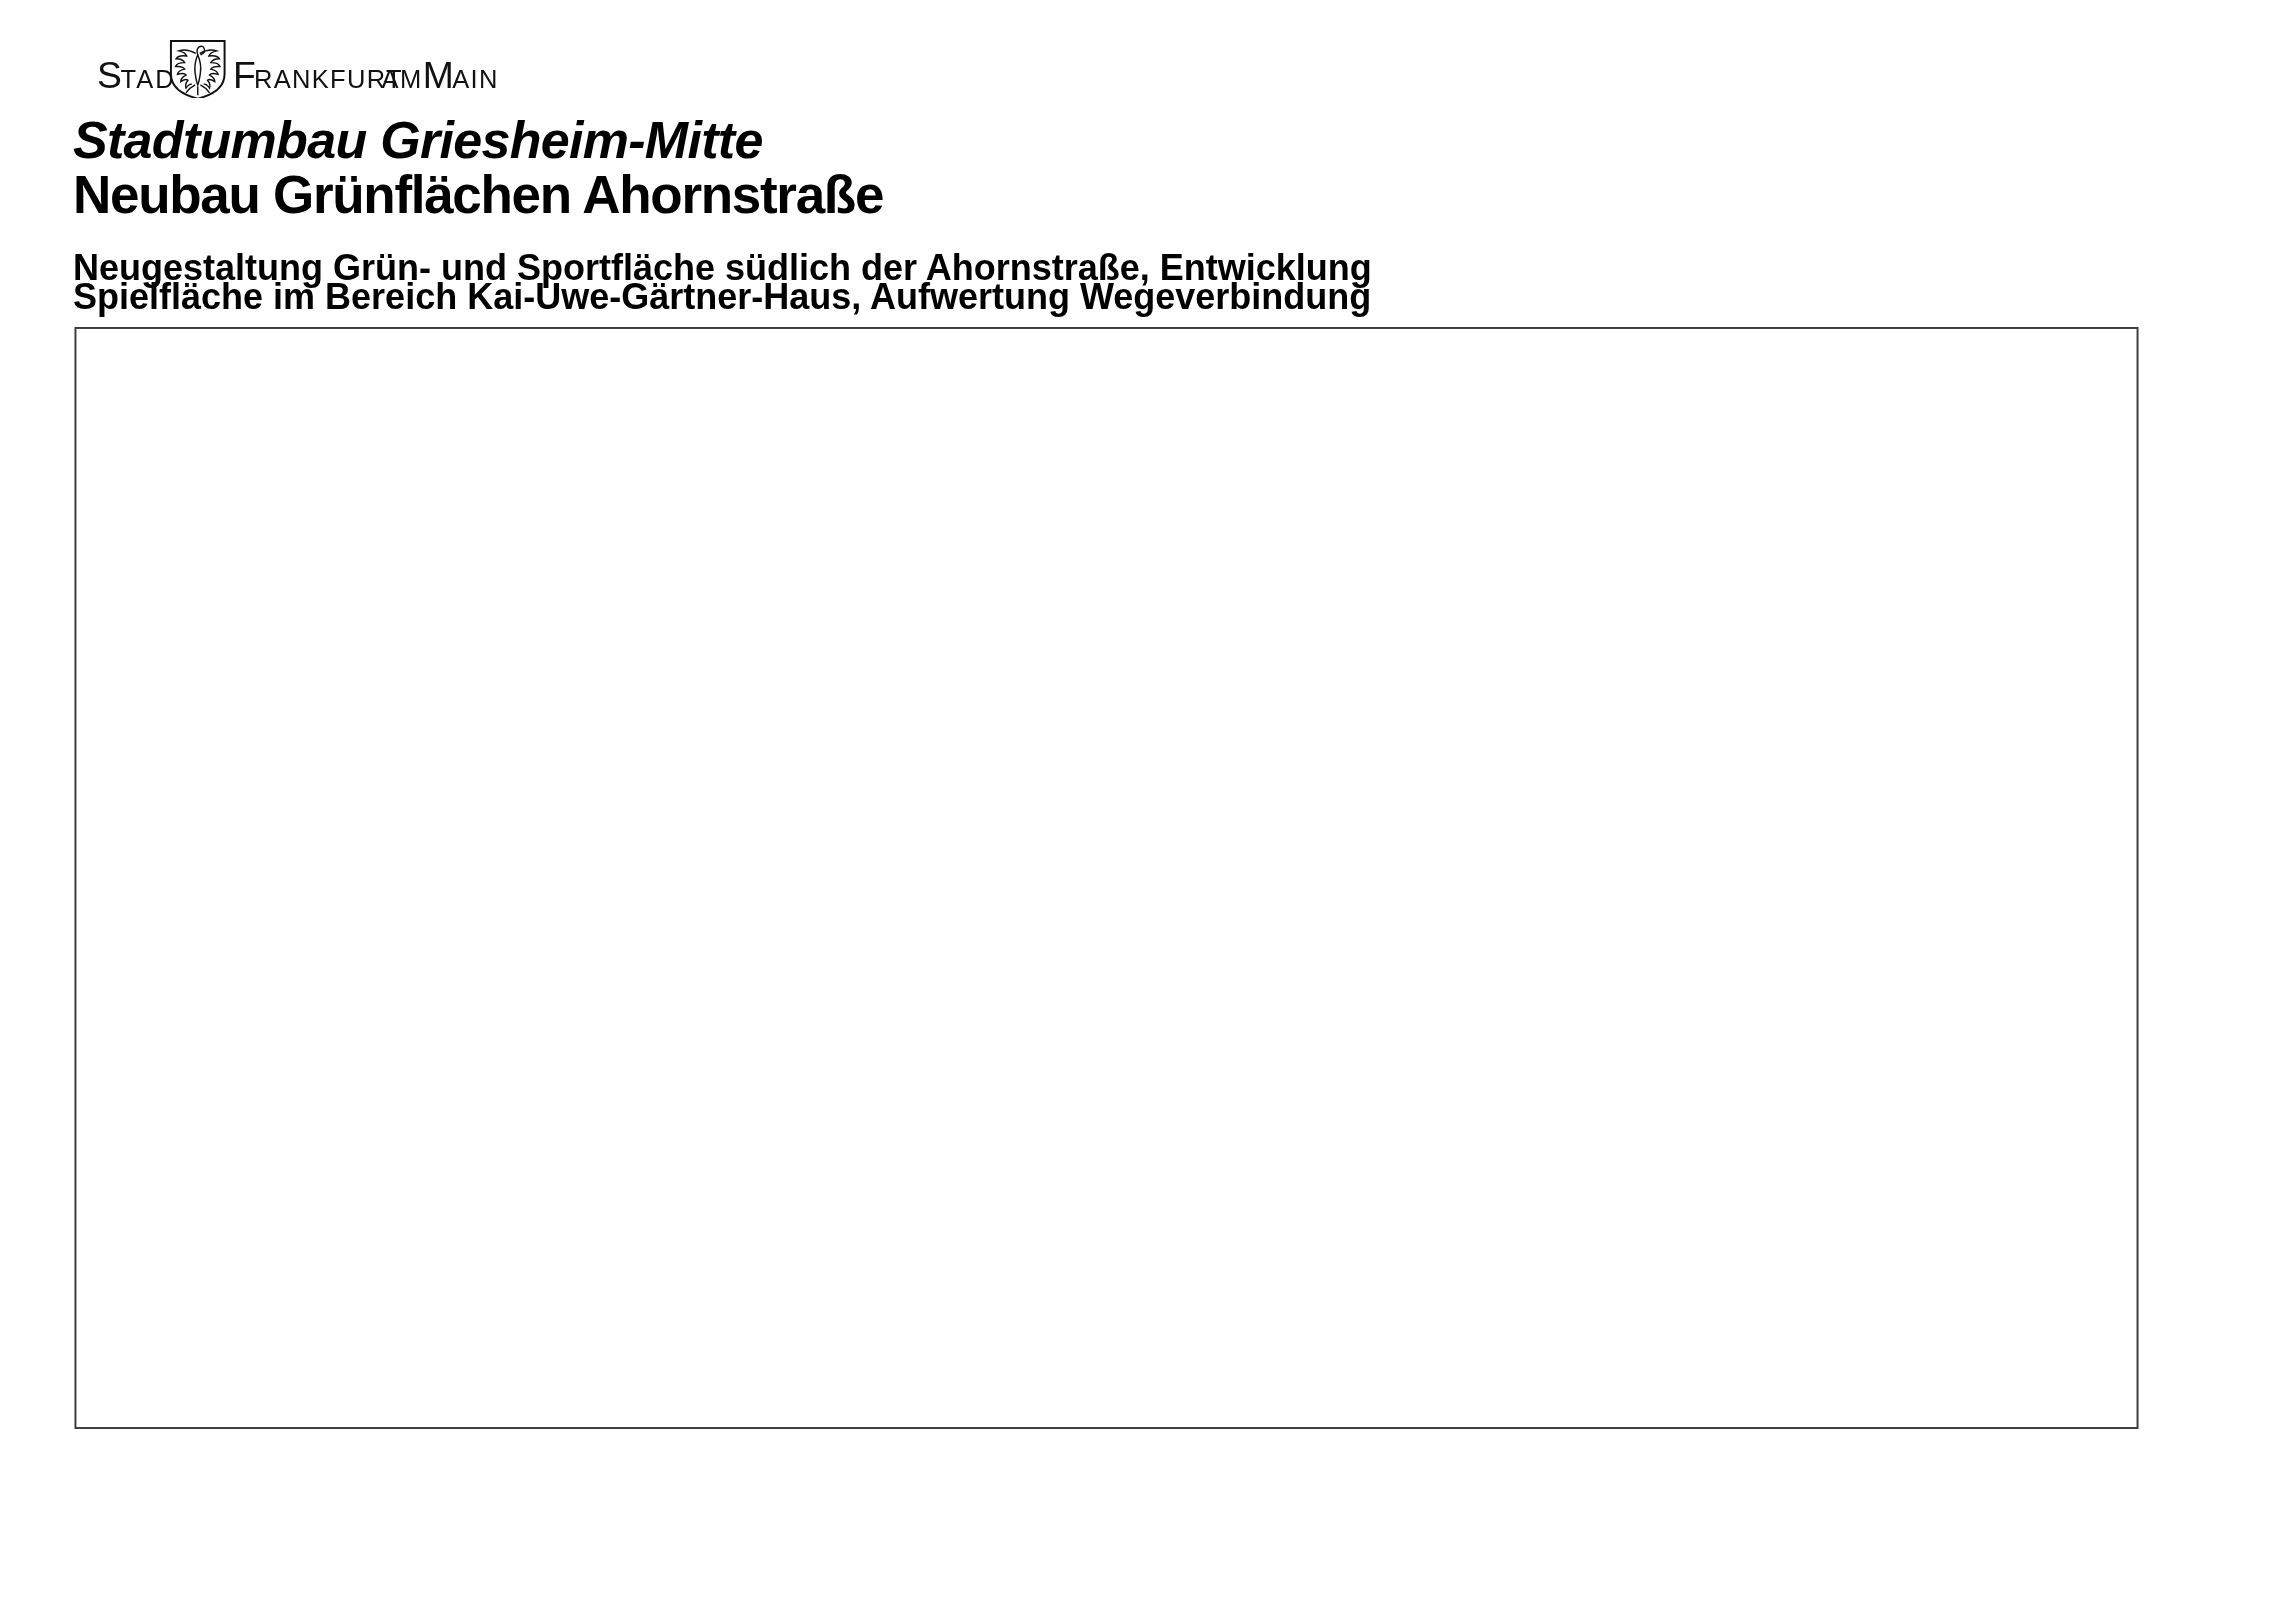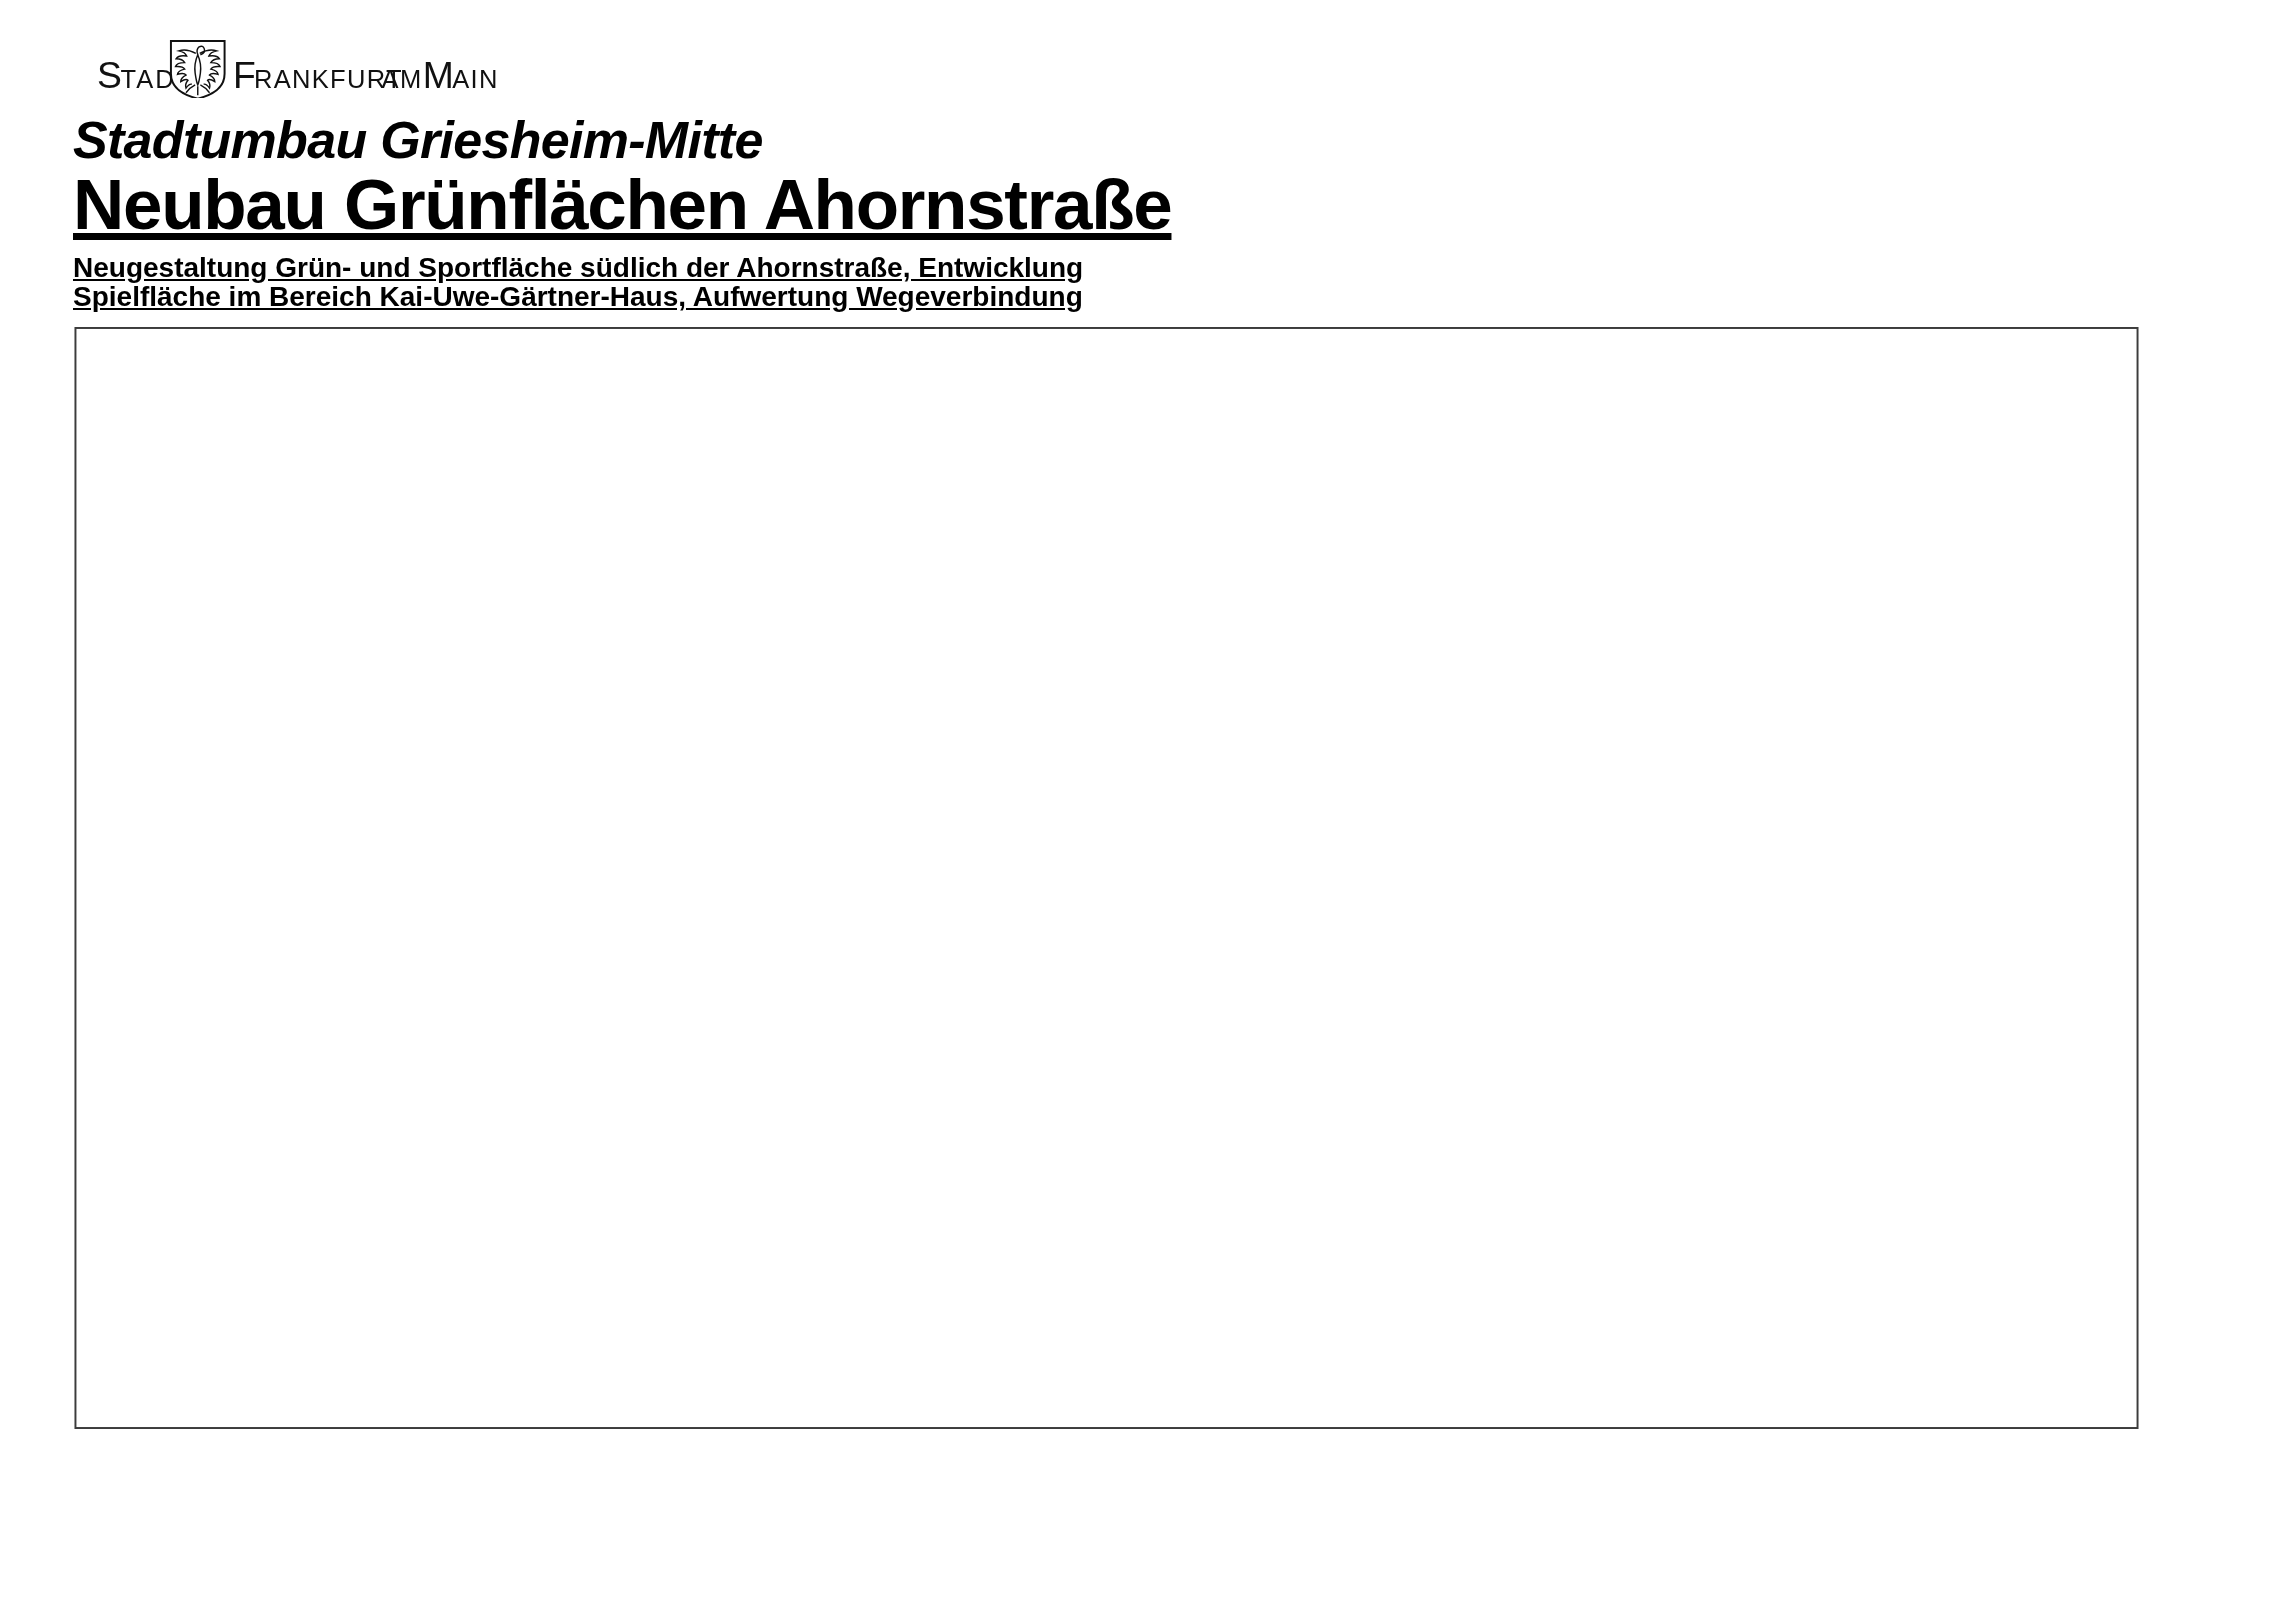--- a/index.html
+++ b/index.html
@@ -34,23 +34,23 @@
     <text x="240" y="75" font-size="39" letter-spacing="2">RANKFURT</text>
     <text x="435" y="75" font-size="39" letter-spacing="2">AM</text>
     <text x="498" y="75" font-size="57">M</text>
     <text x="543" y="75" font-size="39" letter-spacing="2">AIN</text>
   </g>
 </svg>
 </div>
 
 <div class="abs b" style="left:73px;top:110px;font-size:52px;letter-spacing:-0.7px;font-style:italic;">Stadtumbau Griesheim-Mitte</div>
 
-<div class="abs b" style="left:73px;top:164px;font-size:71px;letter-spacing:-1.3px;text-decoration:underline;">Neubau Grünflächen Ahornstraße</div>
+<div class="abs b" style="left:73px;top:164px;font-size:53px;letter-spacing:-1.3px;">Neubau Grünflächen Ahornstraße</div>
 
-<div class="abs b" style="left:73px;top:253px;font-size:28px;line-height:29px;text-decoration:underline;">Neugestaltung Grün- und Sportfläche südlich der Ahornstraße, Entwicklung<br>Spielfläche im Bereich Kai-Uwe-Gärtner-Haus, Aufwertung Wegeverbindung</div>
+<div class="abs b" style="left:73px;top:253px;font-size:36px;line-height:29px;">Neugestaltung Grün- und Sportfläche südlich der Ahornstraße, Entwicklung<br>Spielfläche im Bereich Kai-Uwe-Gärtner-Haus, Aufwertung Wegeverbindung</div>
 
 <div class="abs" id="map" style="left:74px;top:327px;">
 <svg width="2065" height="1102" viewBox="0 0 3156 1685" font-family="Liberation Sans,sans-serif">
 
 <rect x="0" y="0" width="3156" height="1685" fill="#fff"></rect>
 <g id="mapcontent"></g>
 
 <rect x="1.5" y="1.5" width="3153" height="1682" fill="none" stroke="#3c3c3c" stroke-width="3"></rect>
 </svg>
 </div>

